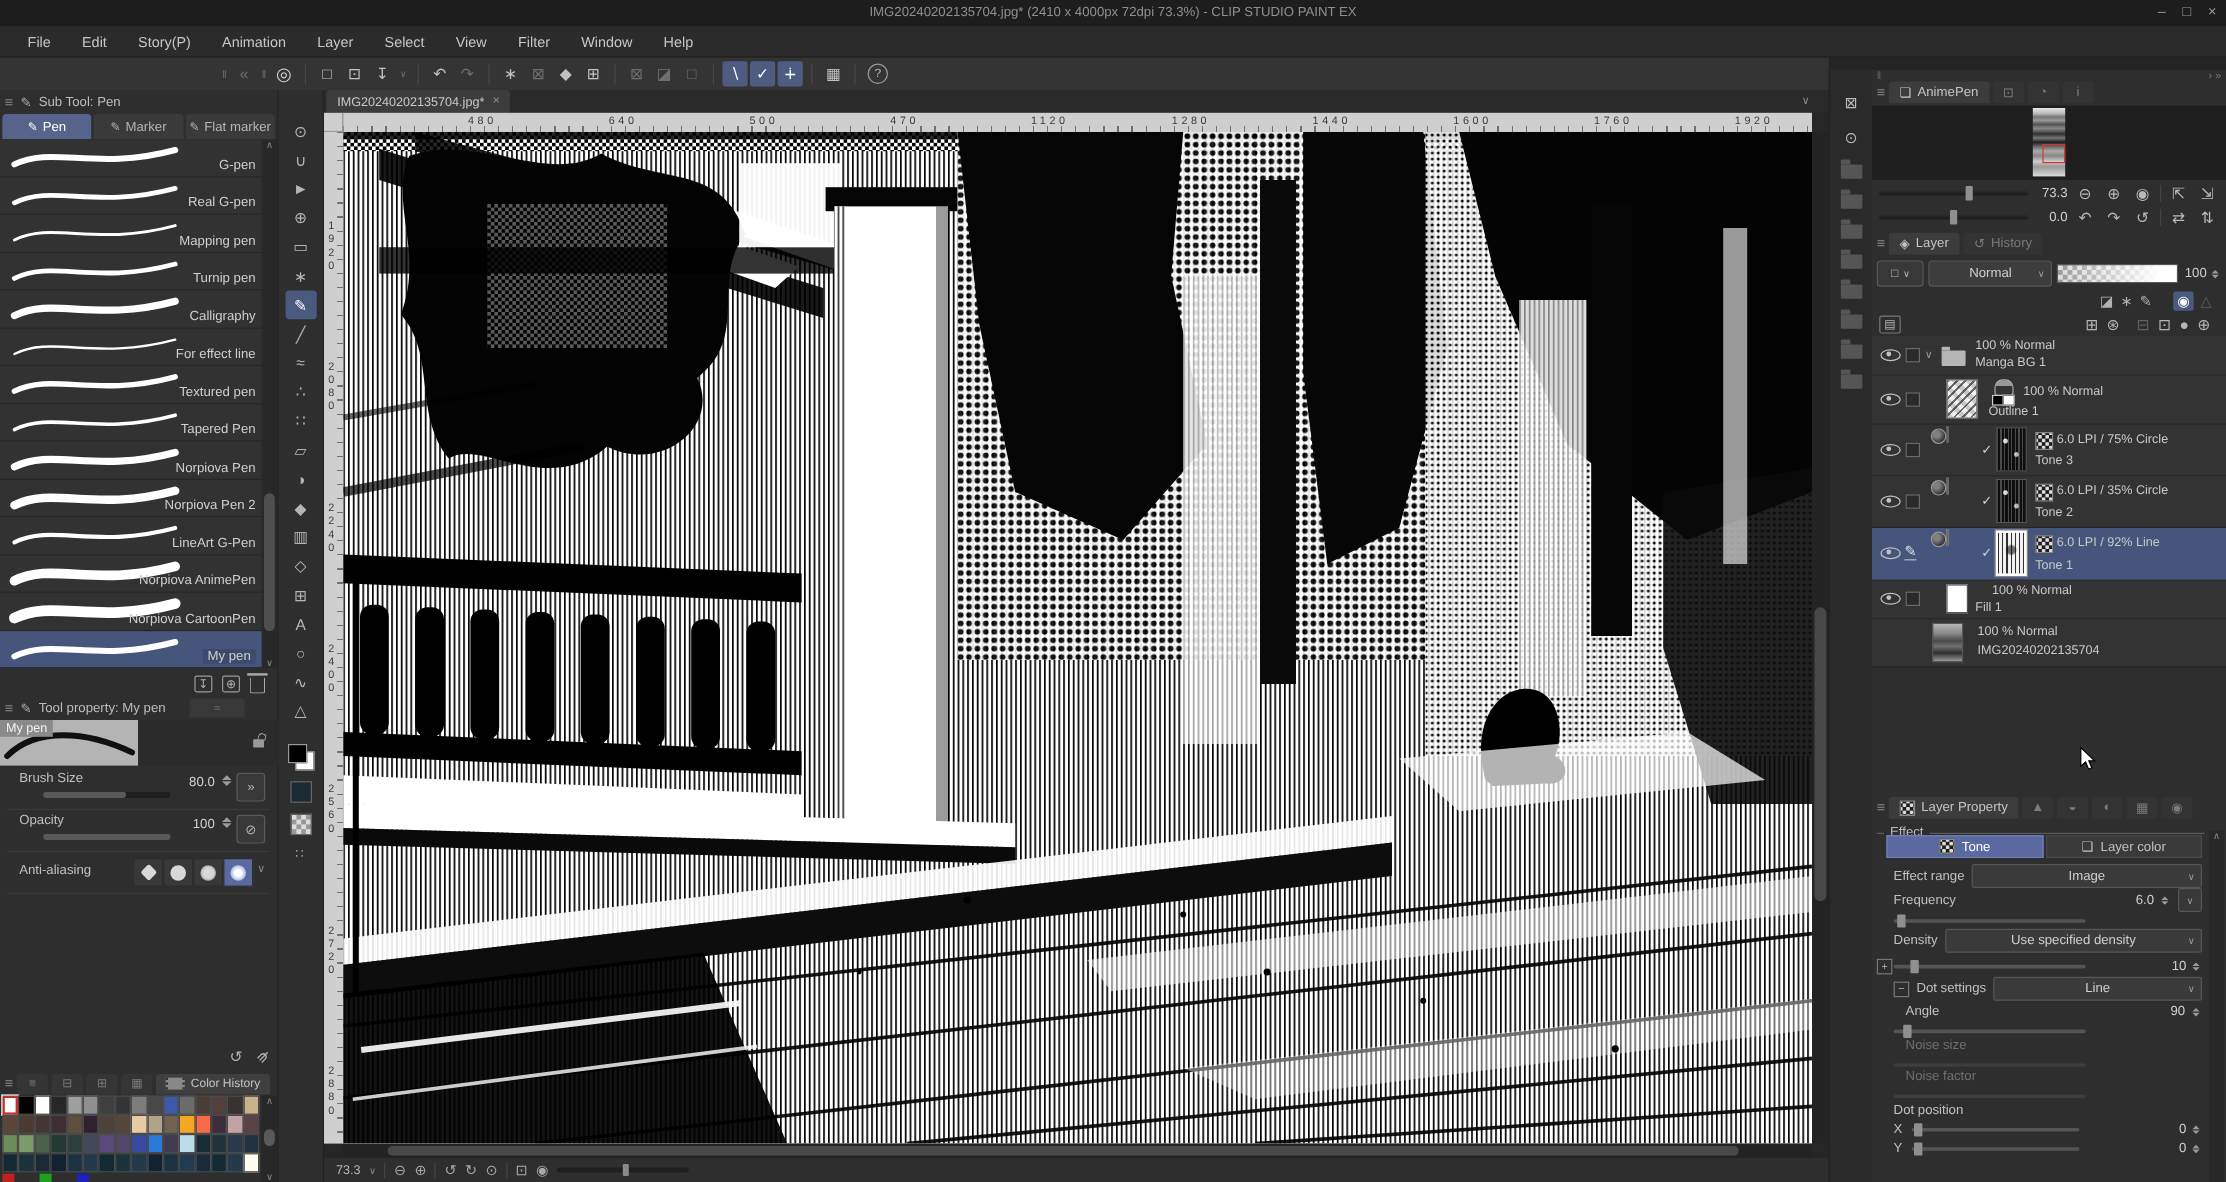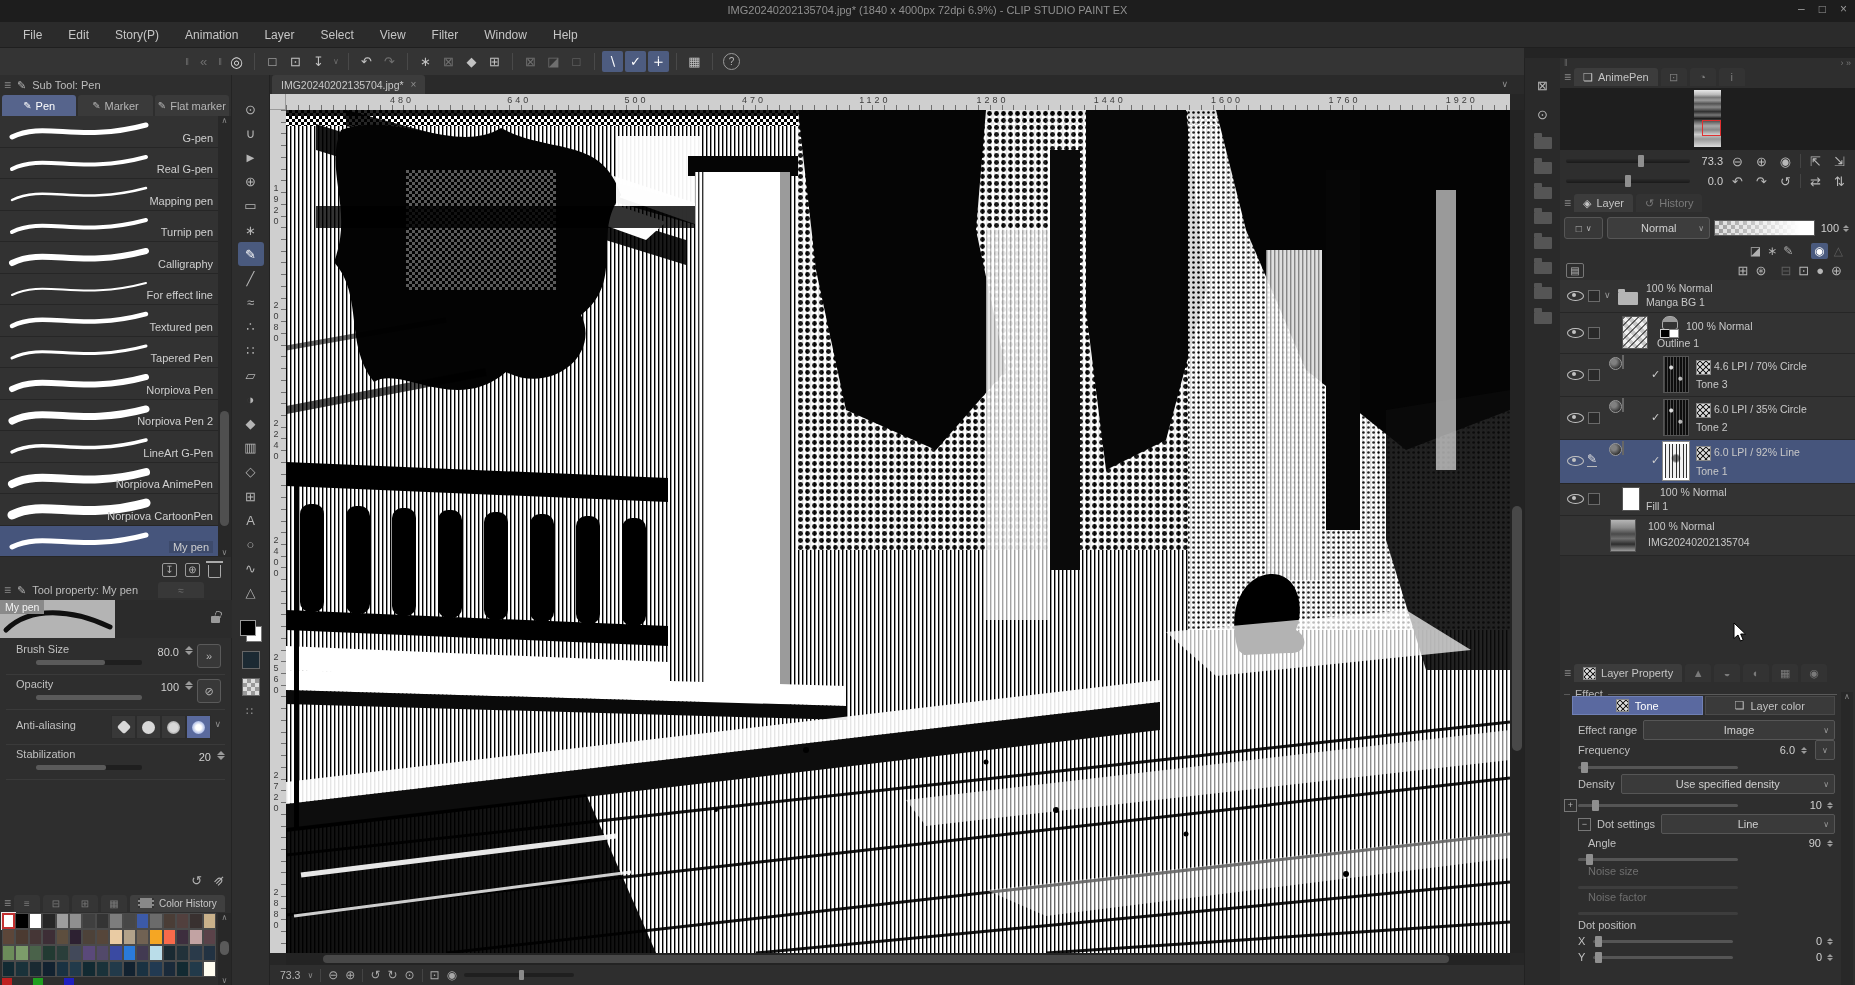--- a/index.html
+++ b/index.html
@@ -214,21 +214,21 @@
   .spin2 i.dn{border-top:3.5px solid #9a9a9a;}
   .sq-btn{width:18px;height:18px;border:1px solid #565656;background:#383838;border-radius:2px;display:flex;align-items:center;justify-content:center;color:#9a9a9a;font-size:8px;}
   .cursor{position:absolute;left:1733px;top:622px;z-index:50;}
 </style>
 </head>
 <body>
 
 <div id="app">
 
   <div class="titlebar">
-    <span class="title">IMG20240202135704.jpg* (1840 x 4000px 72dpi 6.9%) - CLIP STUDIO PAINT EX</span>
+    <span class="title">IMG20240202135704.jpg* (2410 x 4000px 72dpi 73.3%) - CLIP STUDIO PAINT EX</span>
     <span class="winbtns">
       <span>–</span>
       <span>□</span>
       <span>×</span>
     </span>
   </div>
 
   <div class="menubar">
     <span class="menu-item" style="--i: 0;">File</span>
       <span class="menu-item" style="--i: 1;">Edit</span>
@@ -442,31 +442,20 @@
               <span class="dot"></span>
             </span>
           <span class="aa aa3">
               <span class="dot"></span>
             </span>
           <span class="aa aa4">
               <span class="dot"></span>
             </span>
         </span>
         <span class="aa-chev">∨</span>
-      </div>
-      <div class="tp-row">
-        <span class="tp-label">Stabilization</span>
-        <div class="tp-groove">
-            <div class="tp-fill" style="width:66%"></div>
-          </div>
-        <span class="tp-val" style="right:14px">20</span>
-        <span class="spin" style="right:0">
-            <i class="up"></i>
-            <i class="dn"></i>
-          </span>
       </div>
     </div>
 
     <div class="tp-foot">
       <span>↺</span>
       <span class="wrench">⋔</span>
     </div>
 
     <div class="ch-tabs">
       <span class="burger">≡</span>
@@ -883,21 +872,21 @@
         <span class="lcell ltext2" style="left:97px;top:24px">Outline 1</span>
       </div>
 
       <div class="lrow" style="height:42px">
         <span class="lcell eye" style="left:7px;top:16px"></span>
         <span class="lcell cb" style="left:28px;top:15px"></span>
         <span class="lcell tone-swatch" style="left: 62px; top: 2px; height: 37px; background: rgb(89, 89, 89);"></span>
         <span class="lcell check" style="left:91px;top:14px">✓</span>
         <span class="lcell lthumb th-dark" style="left:103px;top:2px;height:37px"></span>
         <span class="lcell ic-tone" style="left:136px;top:6px"></span>
-        <span class="lcell ltext1" style="left:154px;top:6px">4.6 LPI / 70% Circle</span>
+        <span class="lcell ltext1" style="left:154px;top:6px">6.0 LPI / 75% Circle</span>
         <span class="lcell ltext2" style="left:136px;top:24px">Tone 3</span>
       </div>
 
       <div class="lrow" style="height:42px">
         <span class="lcell eye" style="left:7px;top:16px"></span>
         <span class="lcell cb" style="left:28px;top:15px"></span>
         <span class="lcell tone-swatch" style="left: 62px; top: 2px; height: 37px; background: rgb(143, 143, 143);"></span>
         <span class="lcell check" style="left:91px;top:14px">✓</span>
         <span class="lcell lthumb th-dark" style="left:103px;top:2px;height:37px"></span>
         <span class="lcell ic-tone" style="left:136px;top:6px"></span>

